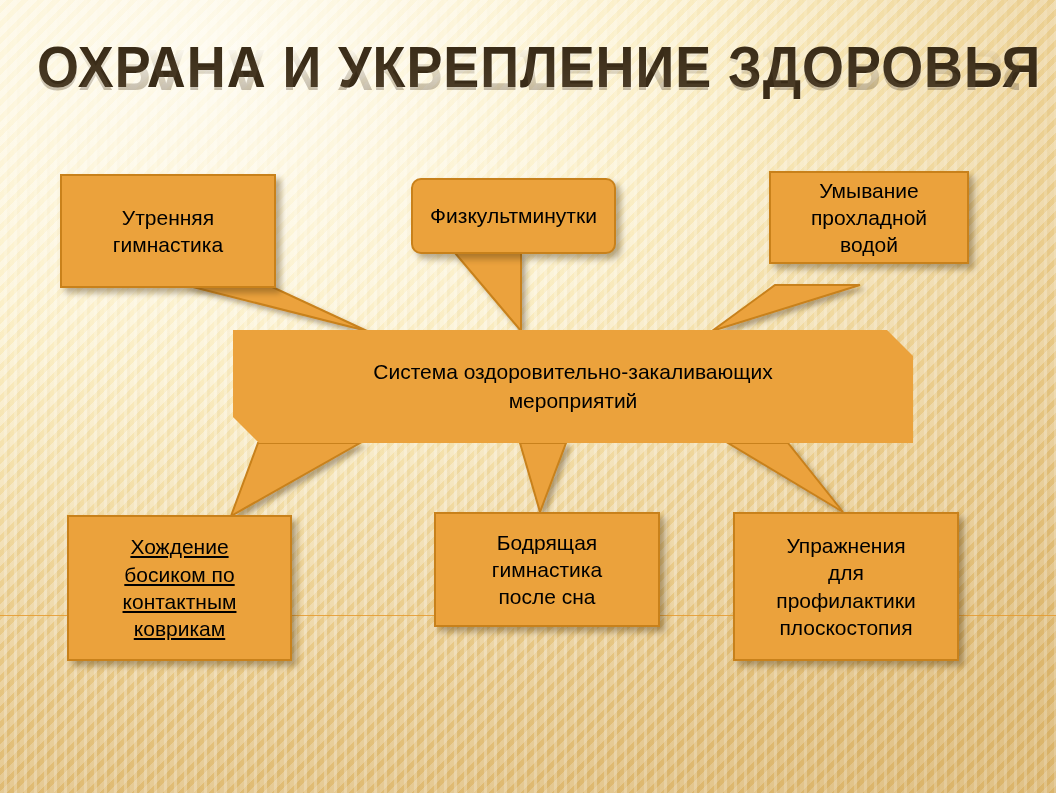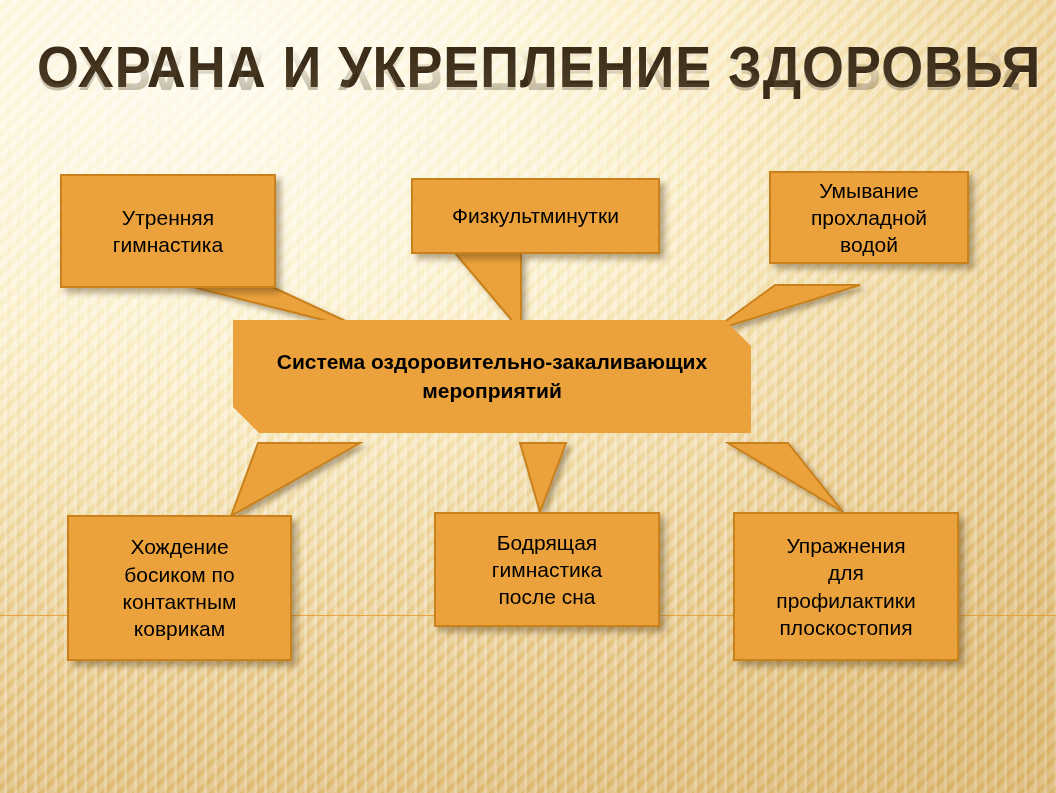--- a/index.html
+++ b/index.html
@@ -188,38 +188,38 @@
   <div id="title-block">
     <div id="title-text">ОХРАНА И УКРЕПЛЕНИЕ ЗДОРОВЬЯ</div>
     <div id="title-reflection" aria-hidden="true">ОХРАНА И УКРЕПЛЕНИЕ ЗДОРОВЬЯ</div>
   </div>
 
   <div class="callout" style="left:60px; top:174px; width:216px; height:114px;">
     <span>Утренняя
 гимнастика</span>
   </div>
 
-  <div class="callout" style="left:411px; top:178px; width:249px; height:76px;">
+  <div class="callout" style="left:411px; top:178px; width:205px; height:76px;border-radius:10px;">
     <span>Физкультминутки</span>
   </div>
 
   <div class="callout" style="left:769px; top:171px; width:200px; height:93px;">
     <span>Умывание
 прохладной
 водой</span>
   </div>
 
-  <div class="callout snipped" style="left:233px; top:320px; width:518px; height:113px;font-weight:bold;">
+  <div class="callout snipped" style="left:233px; top:330px; width:680px; height:113px;">
     <div class="snip-border"></div>
     <div class="snip-inner"></div>
     <div class="snip-label">Система оздоровительно-закаливающих
 мероприятий</div>
   </div>
 
-  <div class="callout" style="left:67px; top:515px; width:225px; height:146px;">
+  <div class="callout" style="left:67px; top:515px; width:225px; height:146px;text-decoration:underline;">
     <span>Хождение
 босиком по
 контактным
 коврикам</span>
   </div>
 
   <div class="callout" style="left:434px; top:512px; width:226px; height:115px;">
     <span>Бодрящая
 гимнастика
 после сна</span>

